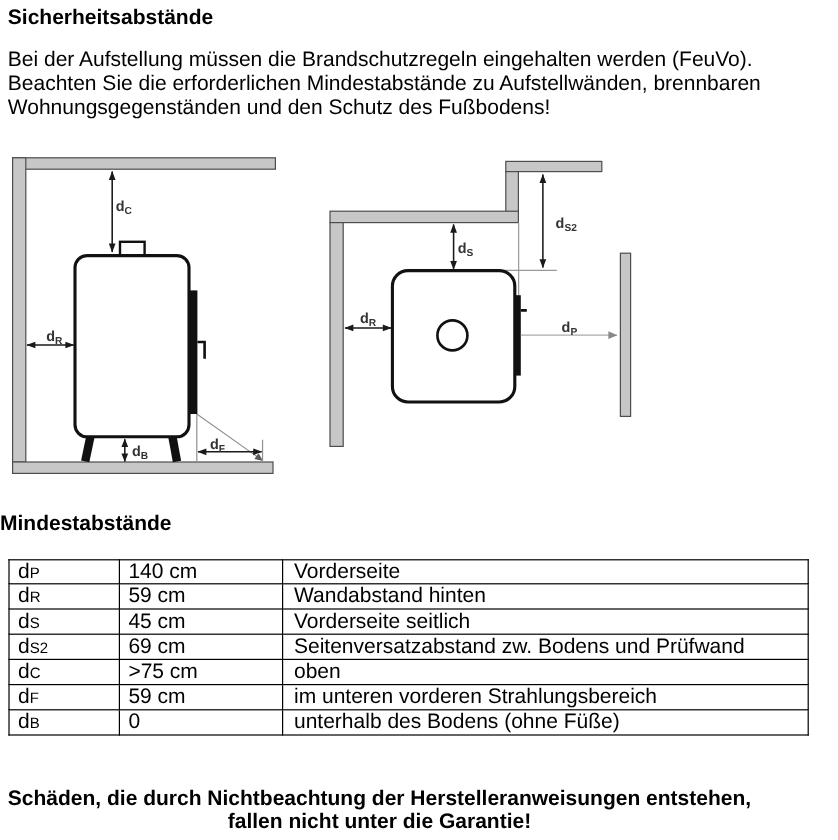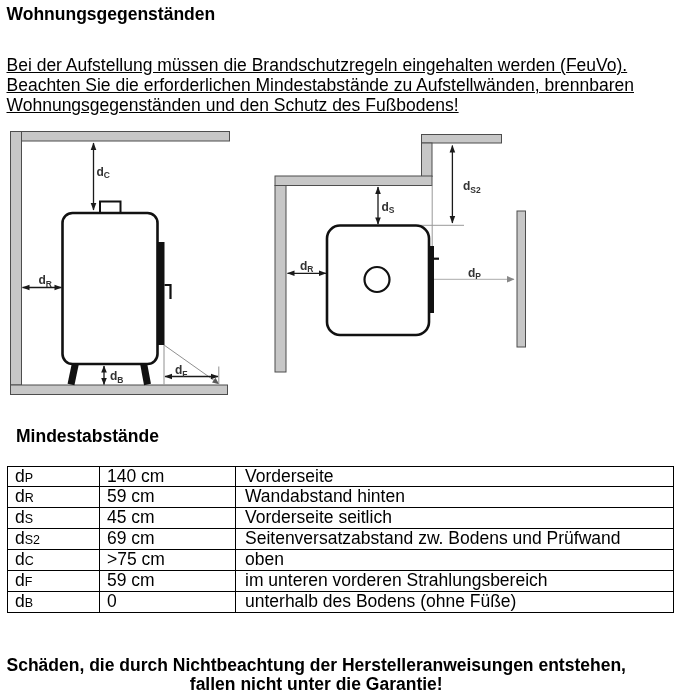--- a/index.html
+++ b/index.html
@@ -8,23 +8,23 @@
   table.dist{border-collapse:collapse;table-layout:fixed;}
   table.dist td{border:1px solid #000;font-size:17.5px;line-height:17.75px;padding:0;padding-top:1px;vertical-align:top;height:20.875px;box-sizing:border-box;}
   table.dist td.c1{width:92px;padding-left:7px;}
   table.dist td.c2{width:136px;padding-left:7px;}
   table.dist td.c3{width:438px;padding-left:9px;}
   sub.s{font-size:12.5px;vertical-align:baseline;line-height:0;}
 </style>
 </head>
 <body>
 
-<div class="abs" style="left:6.5px;top:4px;font-size:17.5px;font-weight:bold;line-height:21px;">Wohnungsgegenständen</div>
+<div class="abs" style="left:6.5px;top:4px;font-size:17.5px;font-weight:bold;line-height:21px;">Sicherheitsabstände</div>
 
-<div class="abs" style="left:6.5px;top:55px;font-size:17.5px;line-height:20px;width:680px;text-decoration:underline;">Bei der Aufstellung müssen die Brandschutzregeln eingehalten werden (FeuVo).<br>Beachten Sie die erforderlichen Mindestabstände zu Aufstellwänden, brennbaren<br>Wohnungsgegenständen und den Schutz des Fußbodens!</div>
+<div class="abs" style="left:6.5px;top:39px;font-size:17.5px;line-height:20px;width:680px;">Bei der Aufstellung müssen die Brandschutzregeln eingehalten werden (FeuVo).<br>Beachten Sie die erforderlichen Mindestabstände zu Aufstellwänden, brennbaren<br>Wohnungsgegenständen und den Schutz des Fußbodens!</div>
 
 <svg class="abs" style="left:0;top:0;" width="698" height="700" viewBox="0 0 698 700">
 
   <g>
 
     <rect x="10.5" y="131.5" width="219" height="9.5" fill="#c7c7c7" stroke="#4d4d4d" stroke-width="1"></rect>
 
     <rect x="10.5" y="131.5" width="11" height="253.5" fill="#c7c7c7" stroke="#4d4d4d" stroke-width="1"></rect>
 
     <rect x="10.5" y="385" width="217" height="9.5" fill="#c7c7c7" stroke="#4d4d4d" stroke-width="1"></rect>
@@ -128,21 +128,21 @@
 
     <g>
       <line x1="434" y1="279.3" x2="514" y2="279.3" stroke="#aaa" stroke-width="1"></line>
       <path d="M507,276 L514.5,279.3 L507,282.6 Z" fill="#888"></path>
     </g>
 
     <text x="468" y="276.5" font-size="12" font-weight="bold" fill="#333">d<tspan font-size="8.5" dy="2.5">P</tspan></text>
   </g>
 </svg>
 
-<div class="abs" style="left:16px;top:426px;font-size:17.5px;font-weight:bold;line-height:21px;">Mindestabstände</div>
+<div class="abs" style="left:0;top:426px;font-size:17.5px;font-weight:bold;line-height:21px;">Mindestabstände</div>
 
 <table class="dist abs" style="left:7px;top:465.5px;">
 
   <tbody>
       <tr>
         <td class="c1">d<sub class="s">P</sub></td>
         <td class="c2">140 cm</td>
         <td class="c3">Vorderseite</td>
       </tr>
 

